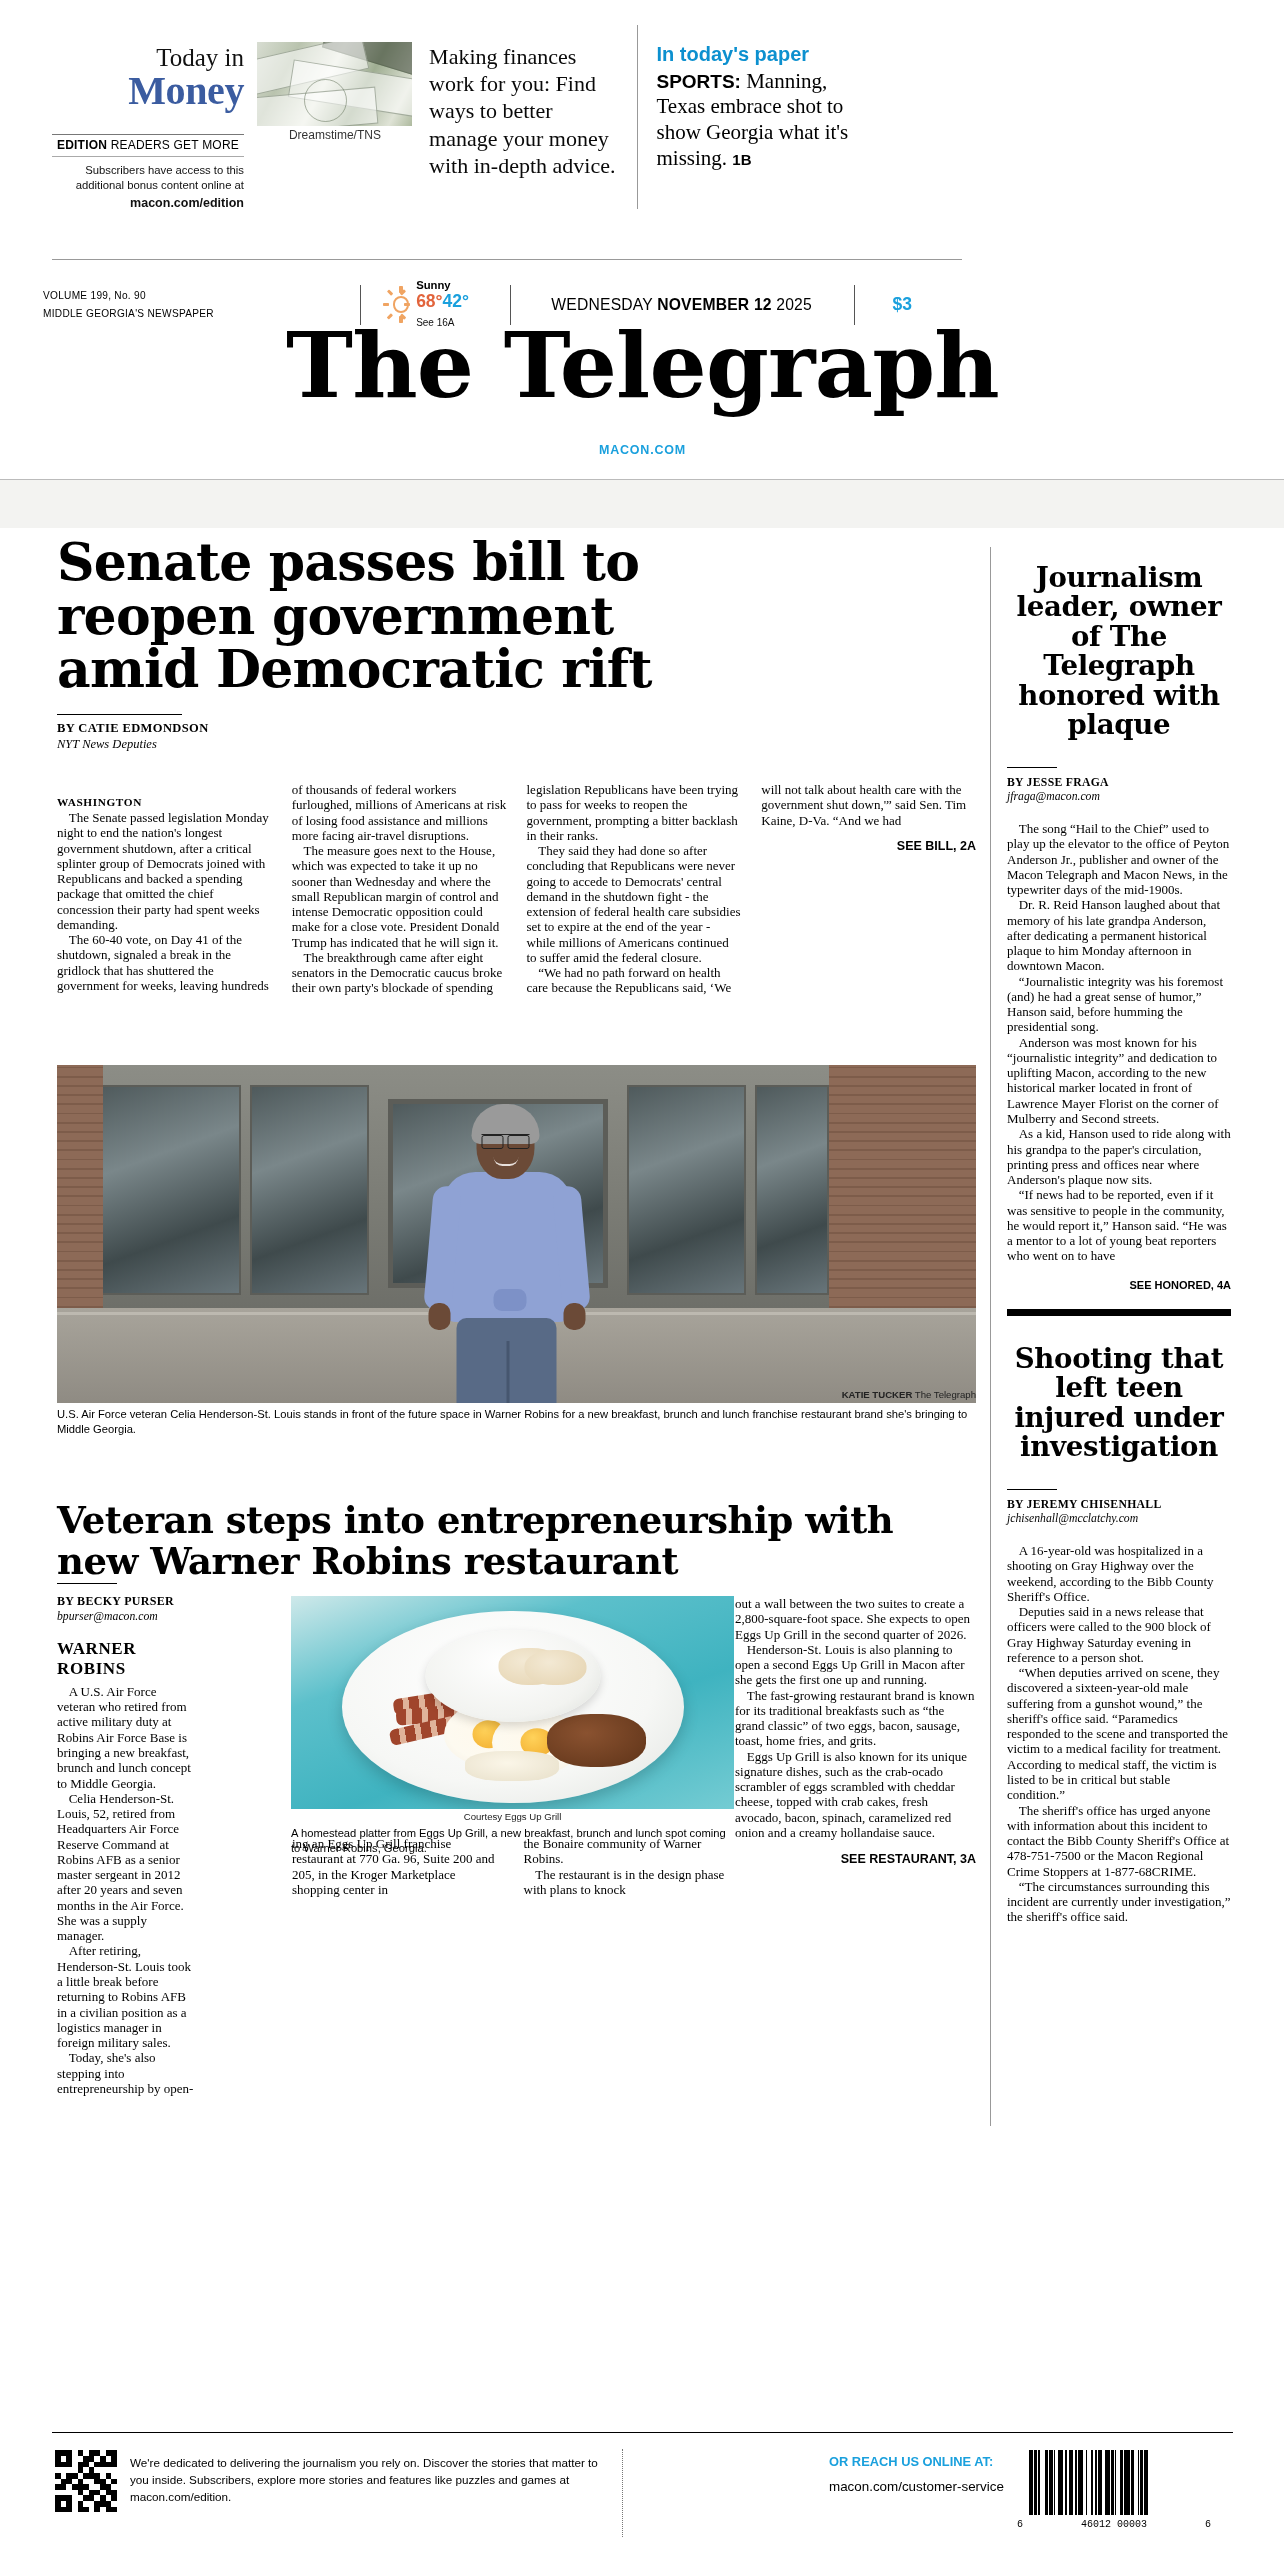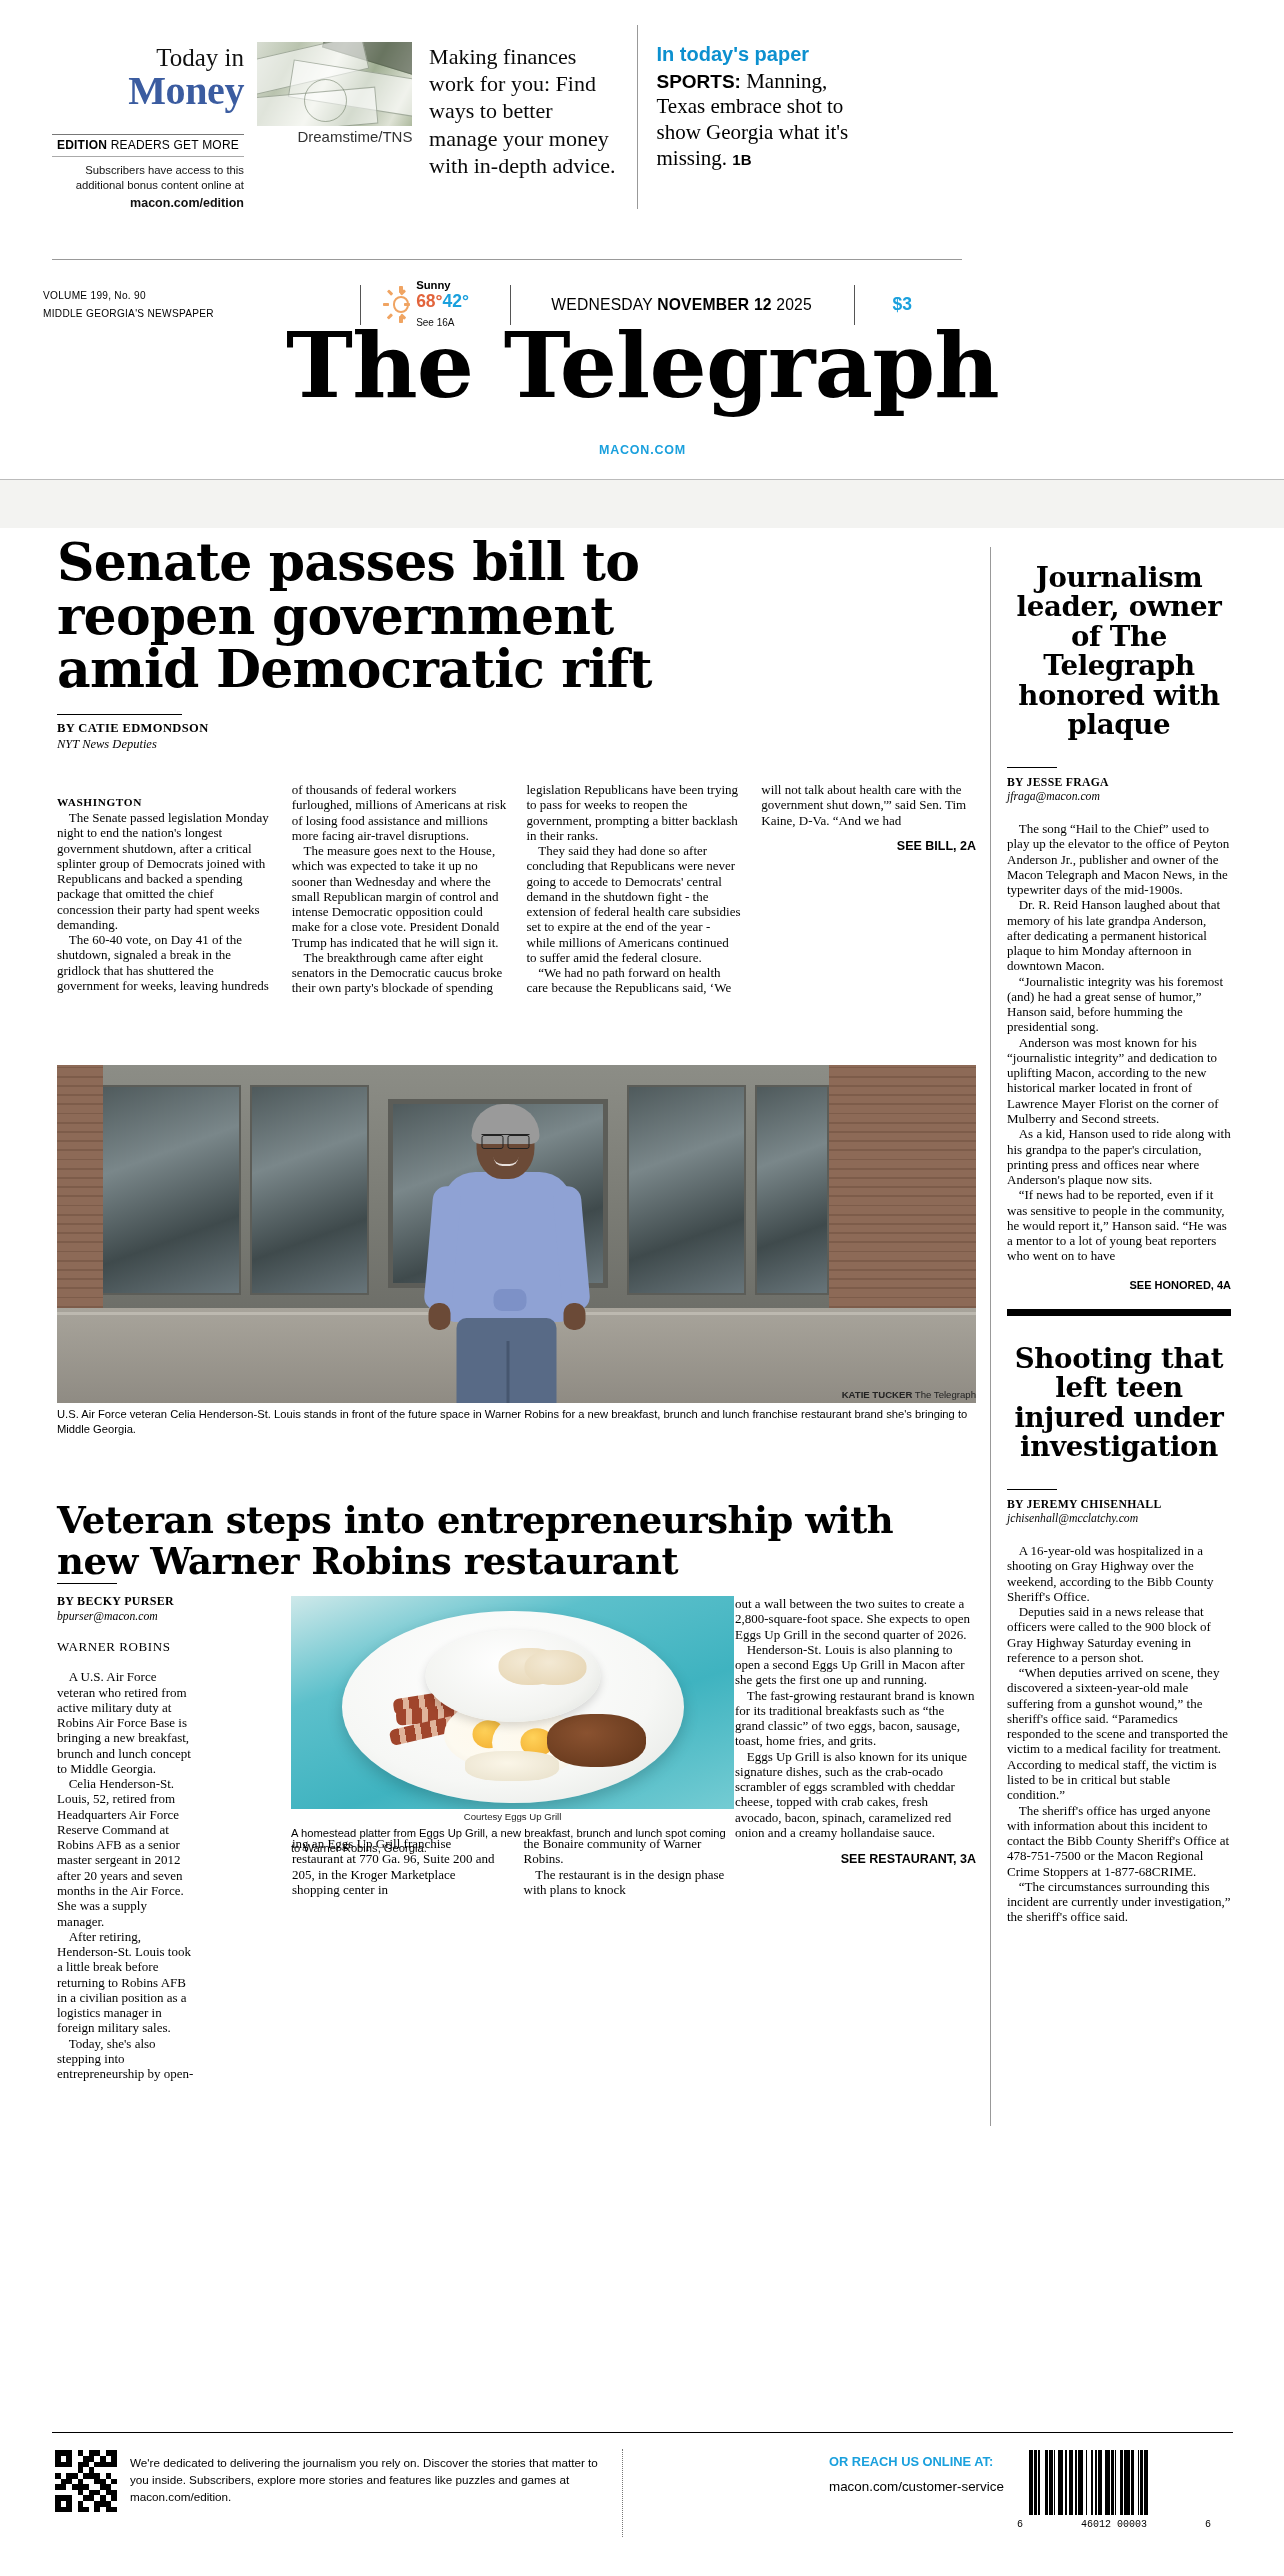--- a/index.html
+++ b/index.html
@@ -56,22 +56,22 @@
   .promo-photo .bill {
     position:absolute; background:rgba(255,255,255,0.55);
     border:0.8px solid rgba(80,95,70,0.45);
   }
   .promo-photo .b1{left:-15px;top:6.7px;width:125px;height:35px;transform:rotate(-13deg);}
   .promo-photo .b2{left:33px;top:28px;width:138px;height:38px;transform:rotate(9deg);}
   .promo-photo .b3{left:-5px;top:50px;width:125px;height:37px;transform:rotate(-5deg);}
   .promo-photo .b4{left:67px;top:-8.4px;width:117px;height:32px;transform:rotate(17deg);background:rgba(60,70,55,0.55);}
   .promo-photo .circ{position:absolute;left:47px;top:37px;width:43px;height:43px;border-radius:50%;border:1.7px solid rgba(90,105,80,0.5);}
   .promo-credit {
-    font-family:"Liberation Sans", sans-serif; font-size:15px;
-    color:#333; text-align:right; margin-top:2.5px; width:155px; margin-left:13.4px;
+    font-family:"Liberation Sans", sans-serif; font-size:12px;
+    color:#333; text-align:center; margin-top:2.5px; width:155px; margin-left:13.4px;
   }
 
   .promo-col2 {
     width:209px; margin-left:16.7px; padding-right:13.4px;
     border-right:0.8px solid #999; min-height:184px;
   }
   .promo-blurb {
     font-family:"Liberation Serif", serif;
     font-size:22px; line-height:1.23; color:#0a0a0a;
     margin-top:18.4px;
@@ -252,22 +252,22 @@
   .vet-byline-rule { position:absolute; left:57px; top:1048px; width:60px; border-top:1.7px solid #000;}
   .vet-by { position:absolute; left:57px; top:1059px; width:217px; }
   .vet-by .n { font-family:"Liberation Serif", serif; font-weight:bold; font-size:12px; letter-spacing:0.3px;}
   .vet-by .e { font-family:"Liberation Serif", serif; font-style:italic; font-size:11.7px; margin-top:0.8px;}
 
   .vet-c1 { position:absolute; left:57px; top:1104px; width:138px; }
   .vet-c4 { position:absolute; left:735px; top:1061px; width:241px; }
   .vet-c-bottom { position:absolute; left:292px; top:1301px; width:443px;
     column-count:2; column-gap:20px; }
   .vet-loc {
-    font-family:"Liberation Serif", serif; font-weight:normal; font-size:13px;
-    letter-spacing:0.6px; margin-bottom:15px;
+    font-family:"Liberation Serif", serif; font-weight:bold; font-size:17px;
+    letter-spacing:0.6px; margin-bottom:5px;
   }
 
   .food-photo {
     position:absolute; left:291px; top:1061px; width:443px; height:213px;
     overflow:hidden; background:#5ec0c9;
   }
   .food-bg { position:absolute; inset:0;
     background:linear-gradient(160deg,#cfe9ea 0%,#5cc0cb 30%,#3fb3c0 62%,#74ccd3 100%); }
   .plate {
     position:absolute; left:50%; top:52%; width:342px; height:192px;

